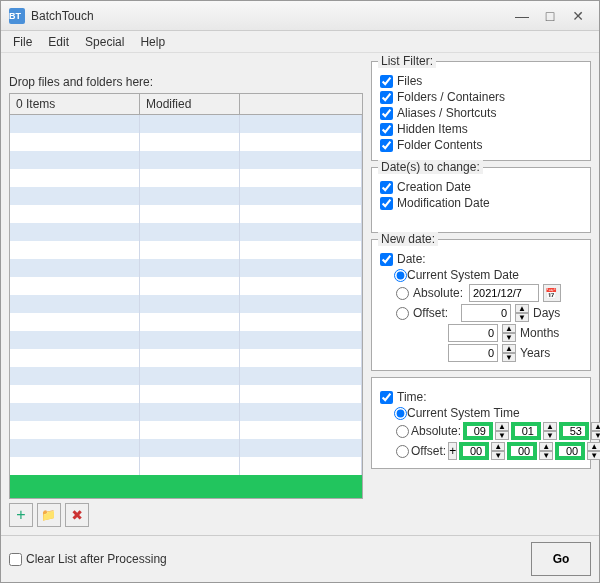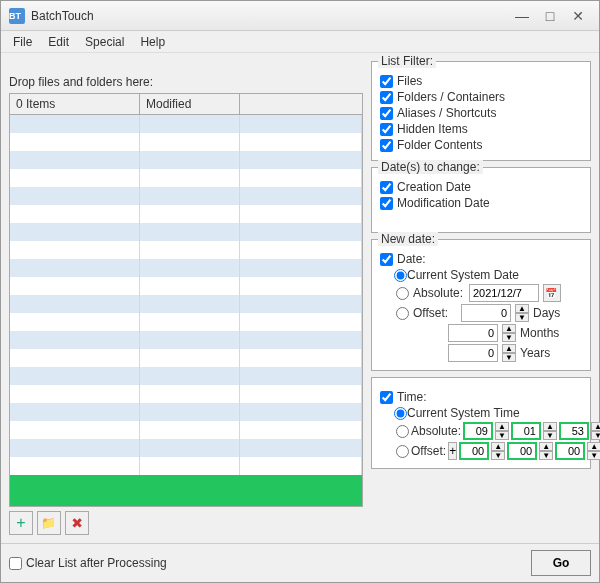--- a/index.html
+++ b/index.html
@@ -277,21 +277,21 @@
       padding-left: 16px;
     }
     .time-input-row label {
       font-size: 12px;
       color: #333;
       width: 48px;
     }
     .time-input {
       width: 30px;
       height: 18px;
-      border: 2px solid #22c55e;
+      border: 4px solid #22c55e;
       font-size: 11px;
       padding: 1px 3px;
       text-align: right;
     }
     .time-plus {
       width: 22px;
       height: 18px;
       border: 1px solid #aaa;
       background: #f0f0f0;
       font-size: 12px;
@@ -302,21 +302,21 @@
     }
     .bottom-bar {
       display: flex;
       align-items: center;
       justify-content: space-between;
       padding: 6px 8px;
       border-top: 1px solid #ccc;
     }
     .go-btn {
       width: 60px;
-      height: 26px;
+      height: 34px;
       border: 1px solid #888;
       background: #f0f0f0;
       cursor: pointer;
       font-size: 12px;
       font-weight: bold;
     }
   </style>
 </head>
 <body>
 

